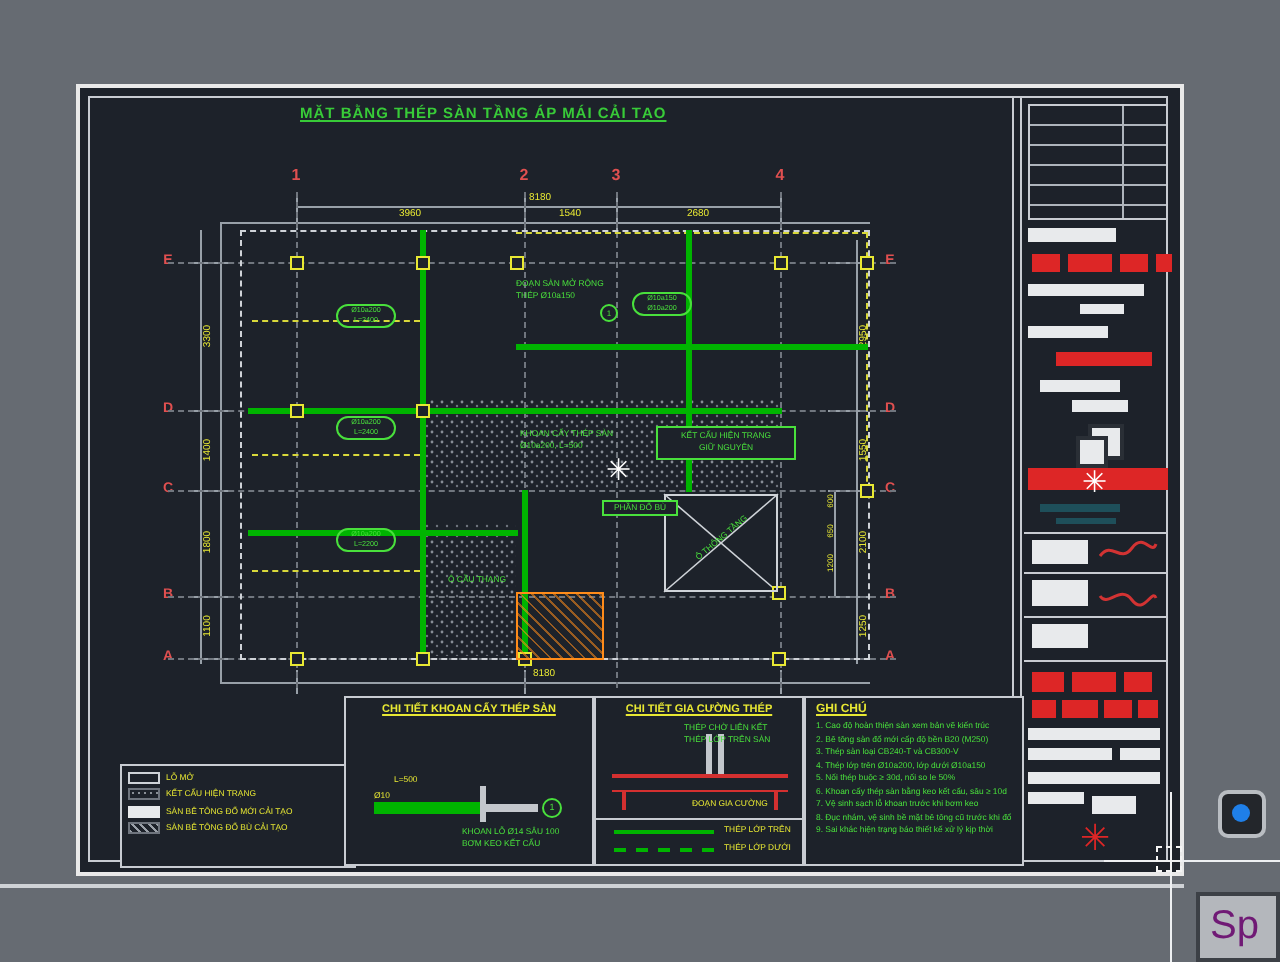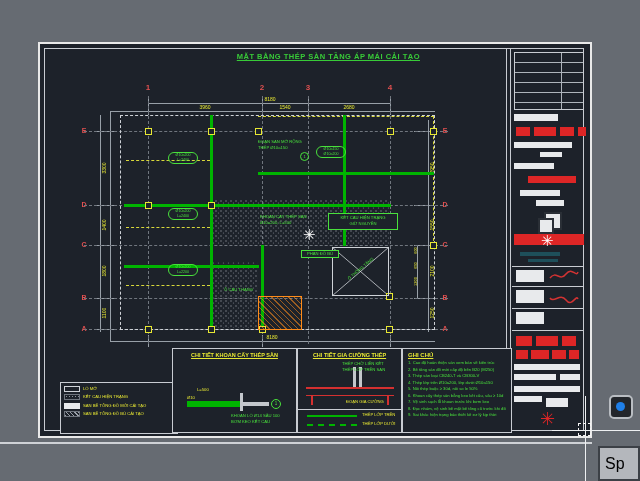--- a/index.html
+++ b/index.html
@@ -4,21 +4,21 @@
 <style>
   html,body{margin:0;padding:0;background:#666b72;}
   .stage{position:relative;width:640px;height:481px;overflow:hidden;background:#666b72;
          font-family:"Liberation Sans",sans-serif;}
   .abs{position:absolute;}
   .sheet{left:38px;top:42px;width:554px;height:396px;background:#1d222a;
          border:2px solid #e9e9e9;box-sizing:border-box;}
   .inner{left:44px;top:48px;width:540px;height:383px;border:1px solid #c8ccd2;box-sizing:border-box;}
   .vsep{width:1px;background:#c8ccd2;}
   .ttl{color:#38cb38;font-weight:bold;font-size:7.5px;letter-spacing:.5px;
-       text-decoration:underline;text-align:right;}
+       text-decoration:underline;text-align:left;}
   .red{color:#e05050;font-weight:bold;font-size:7px;text-align:center;}
   .yel{color:#e8e833;}
   .grn{color:#49e03c;}
   .dim{font-size:5px;text-align:center;}
   .tiny{font-size:4.2px;line-height:1.5;}
   .dl{background:#98a0a8;}
   .dashv{border-left:1px dashed #70767e;width:0;}
   .dashh{border-top:1px dashed #70767e;height:0;}
   .ydashh{border-top:1px dashed #d8d83a;height:0;}
   .ydashv{border-left:1px dashed #d8d83a;width:0;}
@@ -342,16 +342,16 @@
 
   <div class="abs crossline" style="left:585px;top:396px;width:1px;height:85px;"></div>
   <div class="abs crossline" style="left:552px;top:430px;width:88px;height:1px;"></div>
   <div class="abs" style="left:578px;top:423px;width:13px;height:13px;border:1px dashed #f4f4f4;box-sizing:border-box;"></div>
 
   <div class="abs" style="left:609px;top:395px;width:24px;height:24px;background:#23262b;border:2px solid #b9bdc2;border-radius:5px;box-sizing:border-box;">
     <div class="abs" style="left:5px;top:5px;width:9px;height:9px;border-radius:50%;background:#1f7fe8;"></div>
   </div>
 
   <div class="abs" style="left:598px;top:446px;width:42px;height:35px;background:#b4b7bc;border:2px solid #3c4046;box-sizing:border-box;">
-    <span style="color:#000000;font-size:16px;margin-left:5px;line-height:31px;">Sp</span>
+    <span style="color:#701a75;font-size:20px;margin-left:5px;line-height:31px;">Sp</span>
   </div>
 
 </div>
 
 </body></html>

